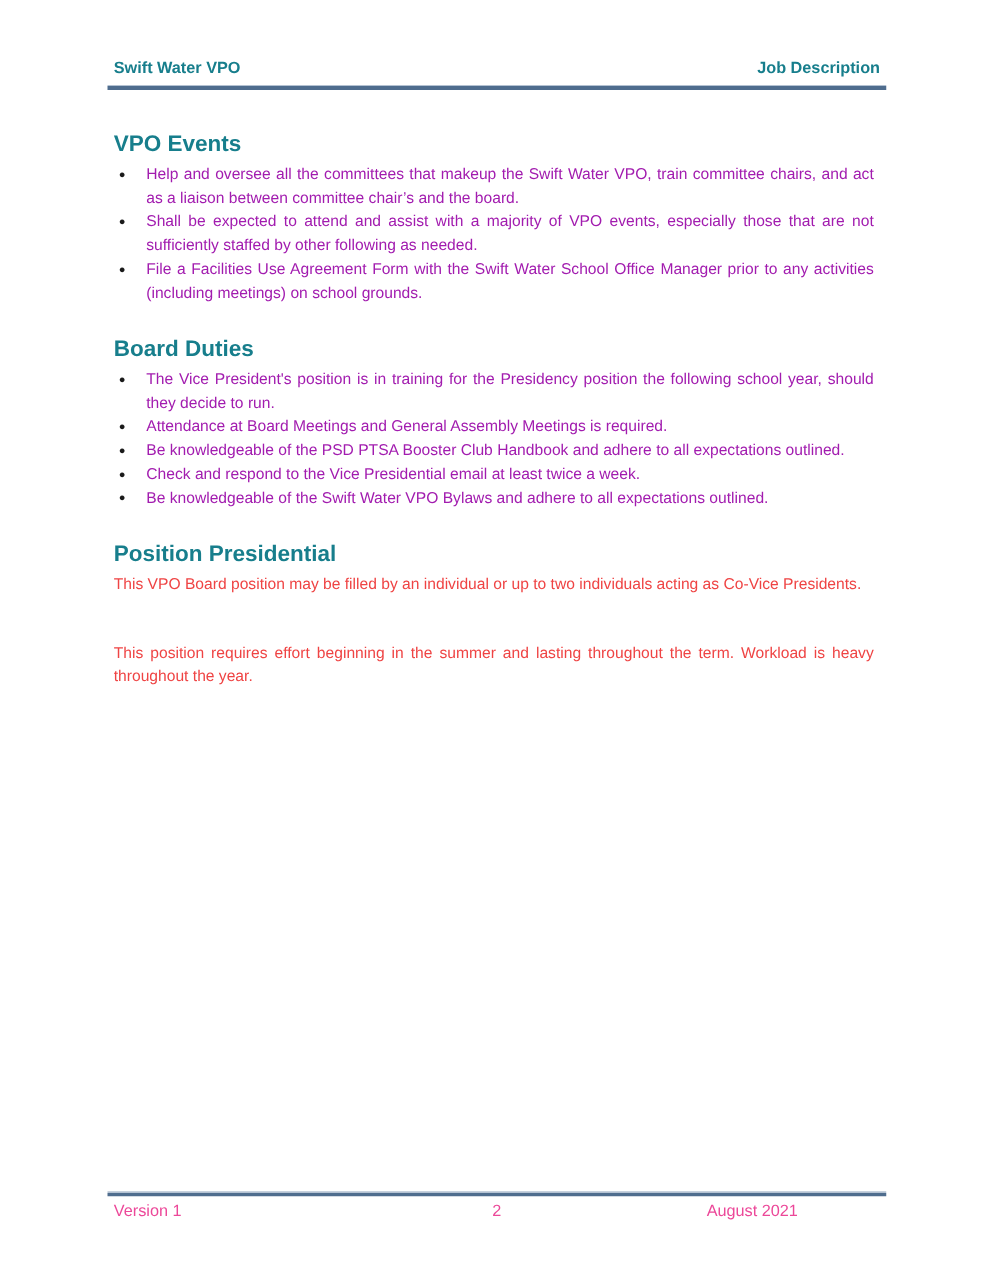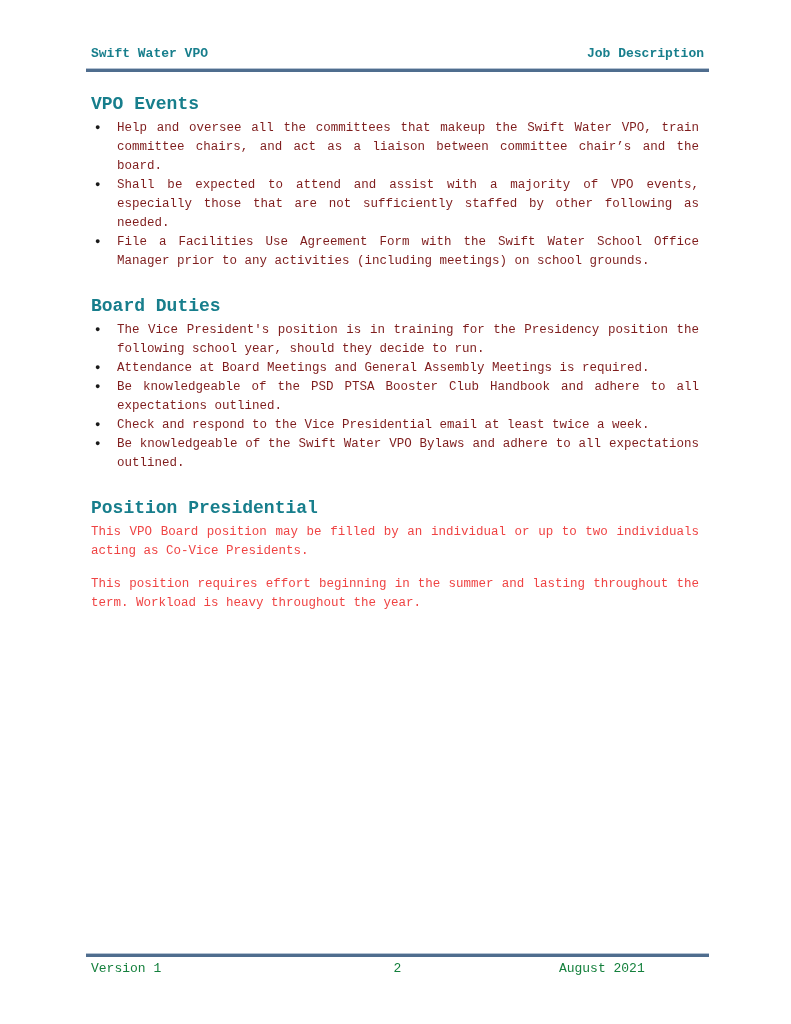--- a/index.html
+++ b/index.html
@@ -1,21 +1,21 @@
 <!DOCTYPE html>
 <html><head>
 <meta charset="utf-8">
 <style>
   html, body { margin: 0; padding: 0; background: #ffffff; }
   .page {
     position: relative;
     width: 791px;
     height: 1024px;
     background: #ffffff;
-    font-family: Liberation Mono, monospace;
+    font-family: Liberation Sans, sans-serif;
     overflow: hidden;
   }
   
   .header-block {
     position: absolute;
     top: 46px;
     left: 91px;
     right: 87px;
   }
   .header-row {
@@ -42,65 +42,65 @@
     right: 92px;
     color: #212121;
   }
   h2.section-title {
     margin: 0 0 5px 0;
     font-size: 18px;
     line-height: 19px;
     font-weight: bold;
     color: #177E8C;
   }
-  h2.section-title.first { margin-top: 7px; }
+  h2.section-title.first { margin-top: 18px; }
   h2.section-title.following { margin-top: 26px; }
   ul.bullet-list {
     margin: 0;
     padding: 0;
     list-style: none;
   }
   ul.bullet-list li {
     position: relative;
     padding-left: 26px;
     font-size: 12.5px;
     line-height: 19px;
     text-align: justify;
-    color: #7f1d1d;
+    color: #a21caf;
   }
   ul.bullet-list li::before {
     content: "\25CF";
     position: absolute;
     left: 4px;
     top: 0;
     font-size: 9px;
     line-height: 19px;
     color: #1a1a1a;
   }
   .main p.body-paragraph {
     margin: 0;
     font-size: 12.5px;
     line-height: 19px;
     text-align: justify;
     color: #ef4444;
   }
-  .main p.body-paragraph + p.body-paragraph { margin-top: 14px; }
+  .main p.body-paragraph + p.body-paragraph { margin-top: 36px; }
   
   .footer-block {
     position: absolute;
     top: 953px;
     left: 91px;
     right: 87px;
   }
   .footer-row {
     display: flex;
     align-items: baseline;
     margin-top: 3px;
     font-size: 13px;
-    color: #15803d;
+    color: #ec4899;
     line-height: 17px;
   }
   .footer-row .cell { flex: 1 1 0; }
   .footer-row .cell.center { text-align: center; }
   .footer-row .cell.right { text-align: center; }
 </style>
 </head>
 <body>
 
 <div class="page">

